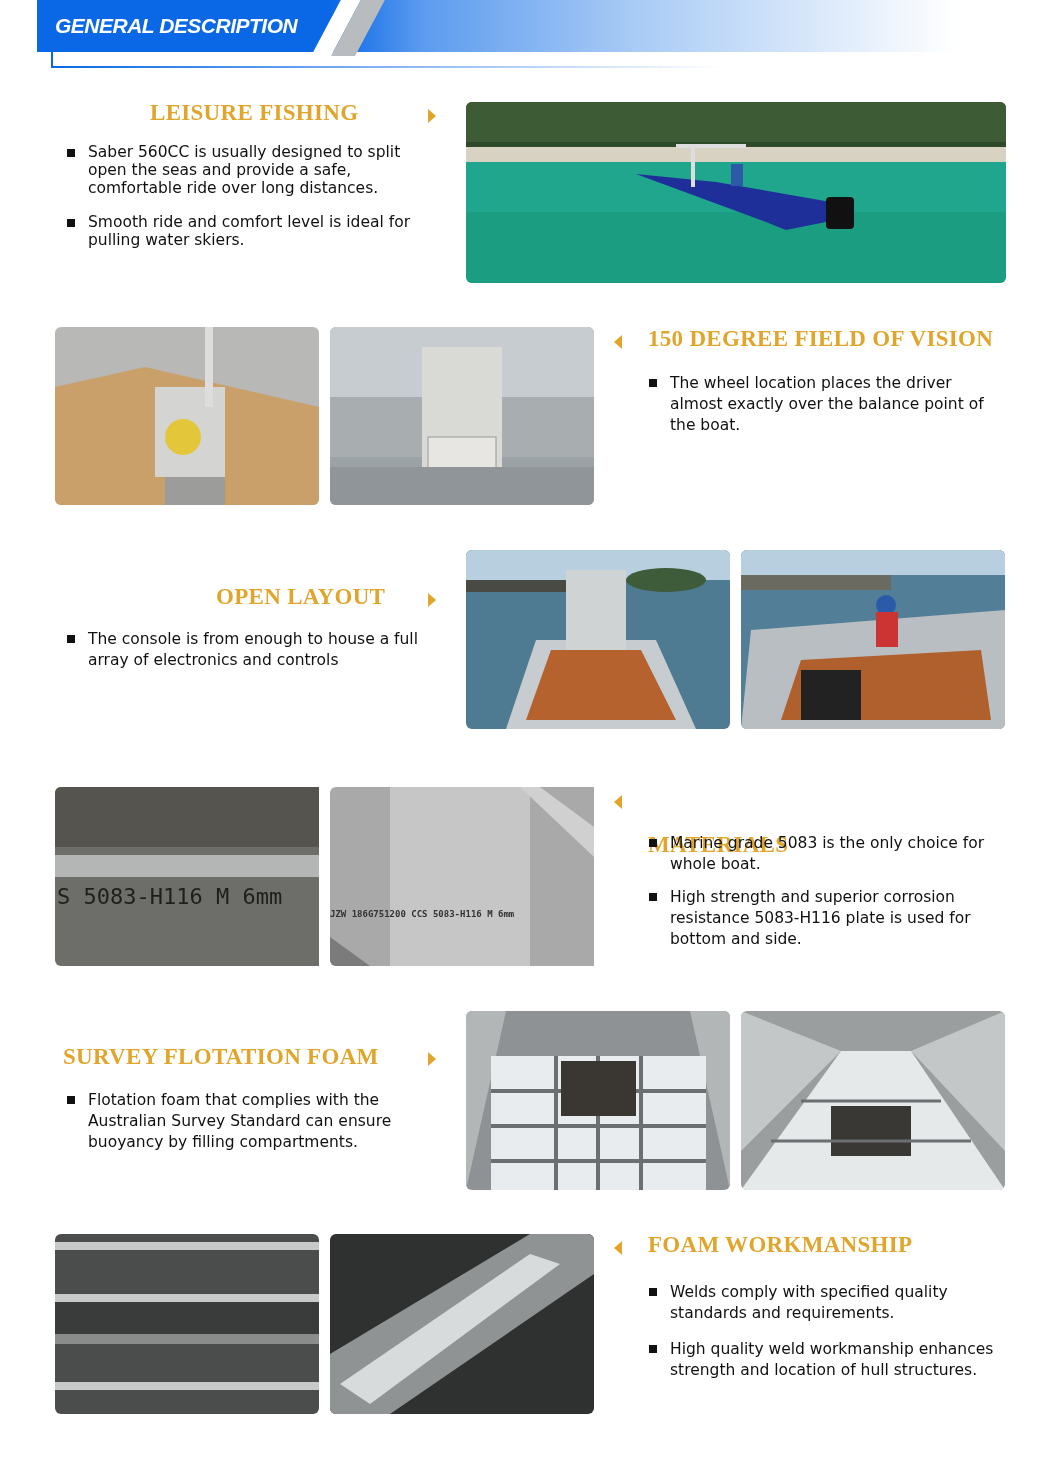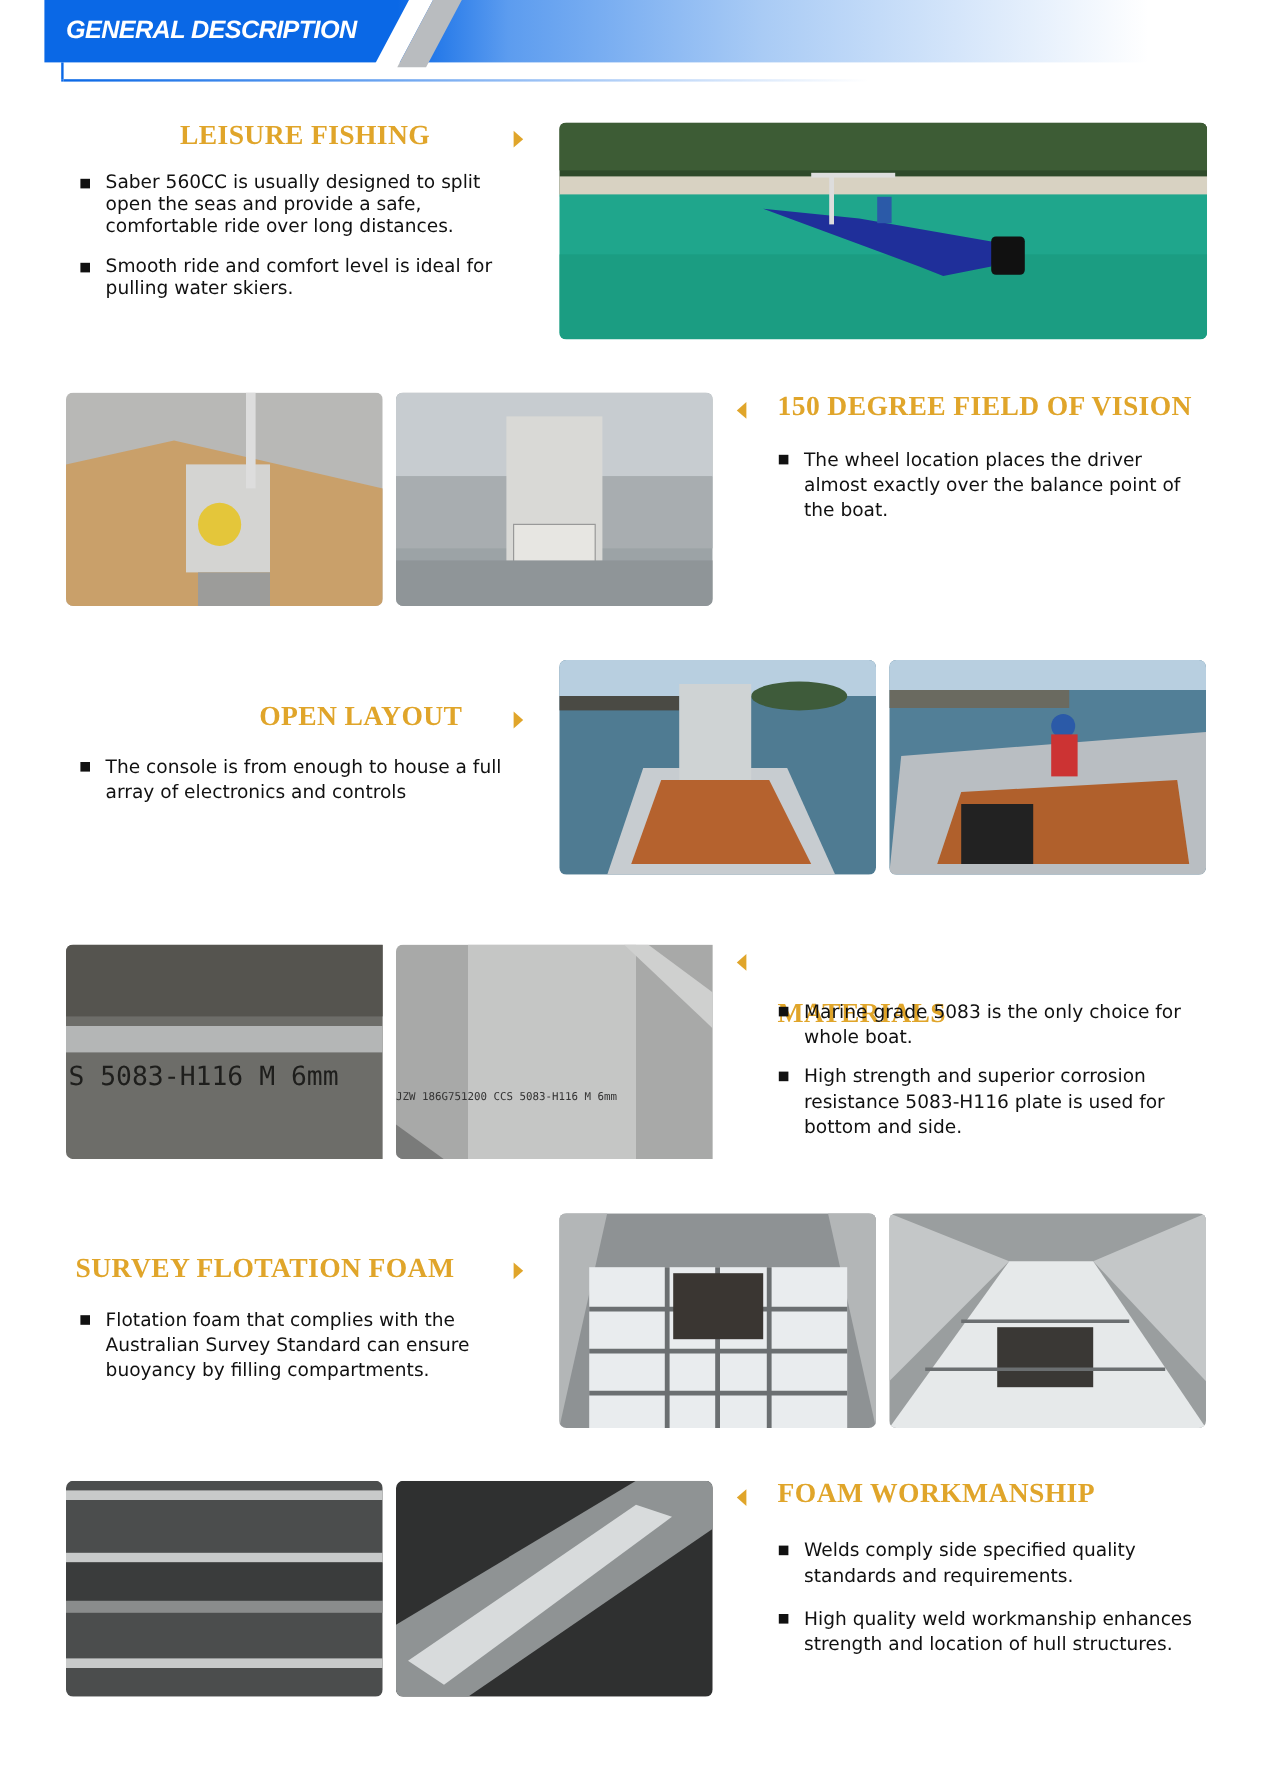--- a/index.html
+++ b/index.html
@@ -104,21 +104,21 @@
 </div>
 
 <div class="photo" style="left:55px;top:787px;width:284px;height:179px;">
   <svg width="264" height="179">
       <rect width="264" height="179" fill="#6d6d69"></rect>
       <rect width="264" height="60" fill="#55544f"></rect>
       <rect y="68" width="264" height="22" fill="#b4b6b6"></rect>
       <text x="2" y="117" font-family="DejaVu Sans Mono, monospace" font-size="22" fill="#1e1e1c">S 5083-H116 M 6mm</text>
     </svg>
 </div>
-<div class="photo" style="left:330px;top:787px;width:308px;height:179px;">
+<div class="photo" style="left:330px;top:787px;width:308px;height:179px;font-weight:bold;">
   <svg width="264" height="179">
       <rect width="264" height="179" fill="#a8a9a8"></rect>
       <rect x="60" y="0" width="140" height="179" fill="#c5c6c5"></rect>
       <polygon points="0,150 40,179 0,179" fill="#7a7b7a"></polygon>
       <polygon points="190,0 264,70 264,40 210,0" fill="#cfd0cf"></polygon>
       <text x="0" y="130" font-family="DejaVu Sans Mono, monospace" font-size="9" fill="#333">JZW 186G751200 CCS 5083-H116 M 6mm</text>
     </svg>
 </div>
 <div class="arrow-l" style="left:614px;top:795px;"></div>
 <div class="sec-title" style="left:648px;top:785px;margin-top:47px;">MATERIALS</div>
@@ -176,15 +176,15 @@
 <div class="photo" style="left:330px;top:1234px;width:264px;height:180px;">
   <svg width="264" height="180">
       <rect width="264" height="180" fill="#2f3030"></rect>
       <polygon points="0,180 0,120 200,0 264,0 264,40 60,180" fill="#8f9394"></polygon>
       <polygon points="10,150 200,20 230,30 40,170" fill="#d8dbdc"></polygon>
     </svg>
 </div>
 <div class="arrow-l" style="left:614px;top:1241px;"></div>
 <div class="sec-title" style="left:648px;top:1232px;">FOAM WORKMANSHIP</div>
 <ul class="bullets" style="left:649px;top:1282px;width:360px;">
-  <li style="line-height:21px;margin-bottom:15px;">Welds comply side specified quality standards and requirements.</li>
+  <li style="line-height:21px;margin-bottom:15px;">Welds comply with specified quality standards and requirements.</li>
   <li style="line-height:21px;">High quality weld workmanship enhances strength and location of hull structures.</li>
 </ul>
 
 </body></html>

